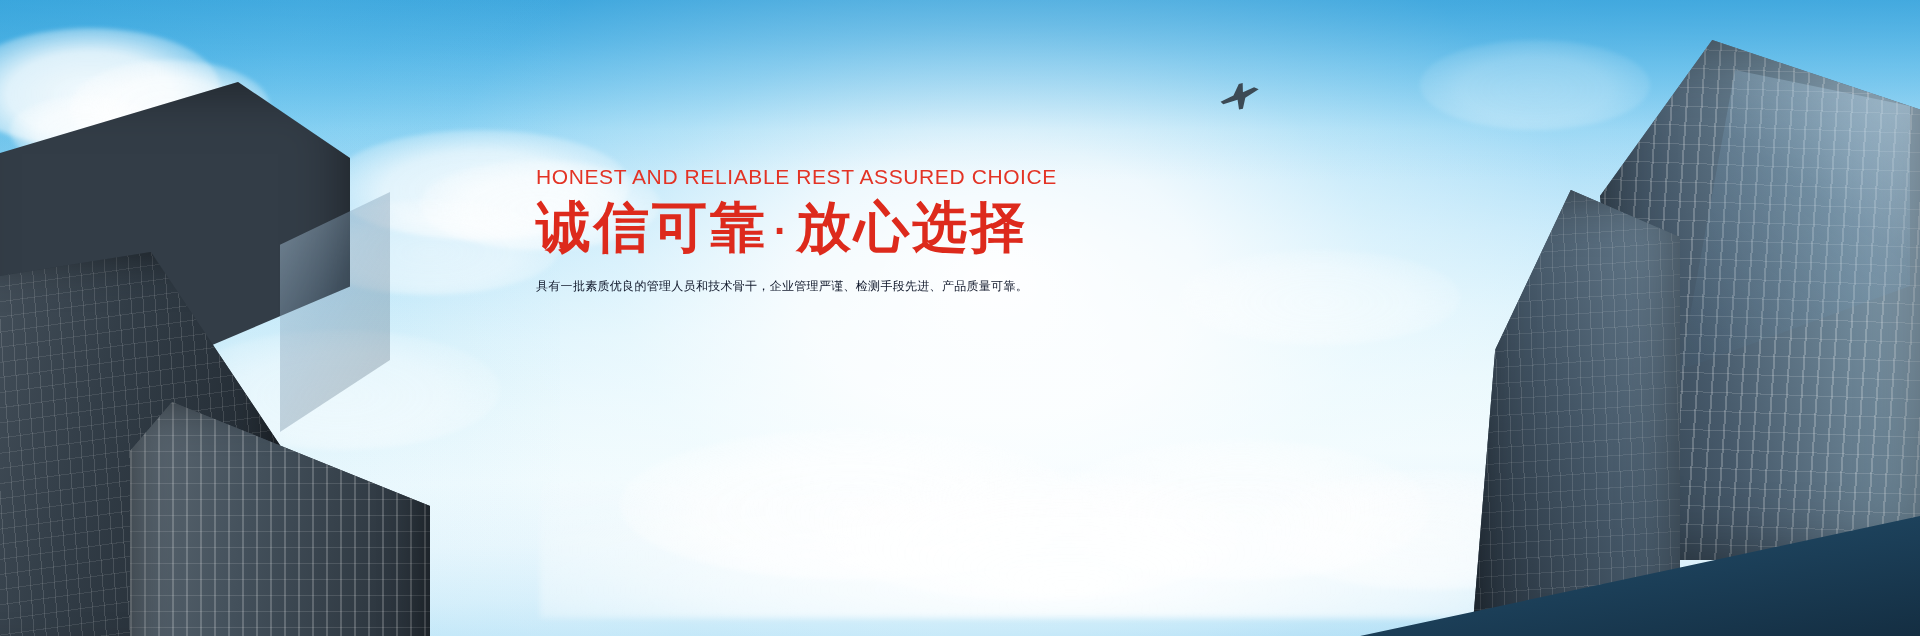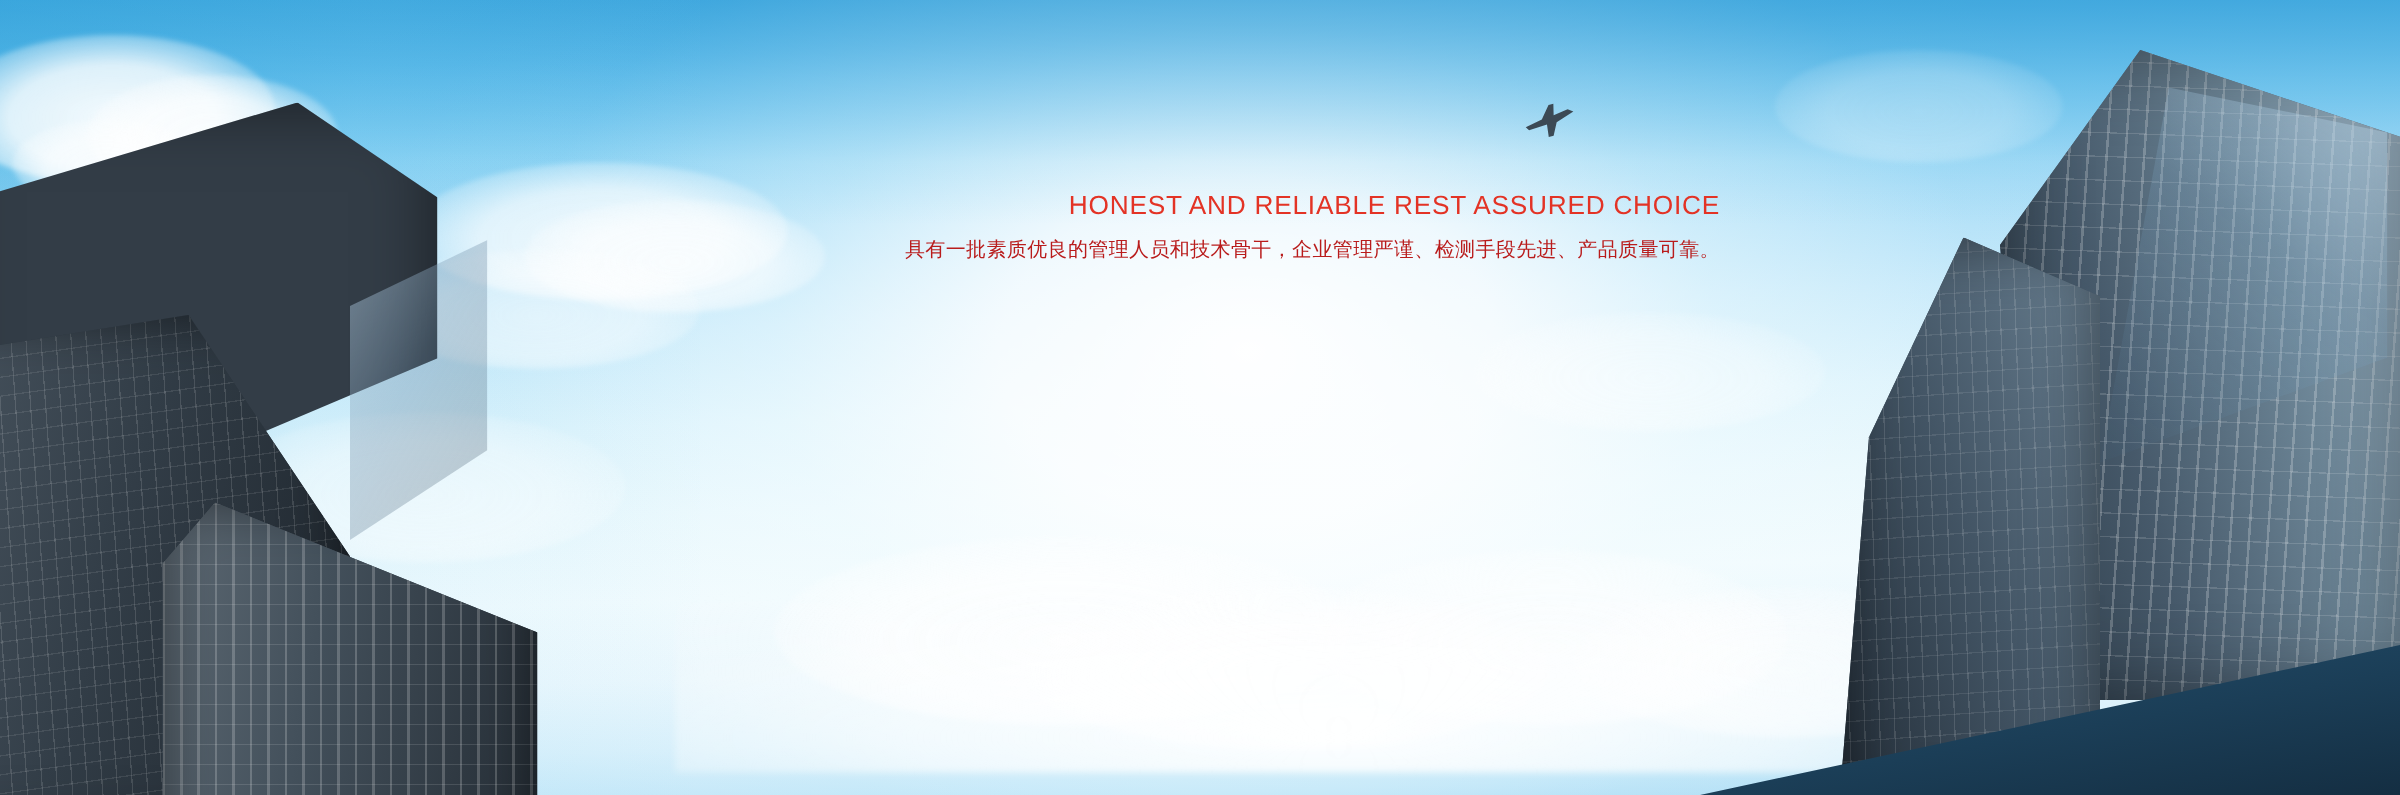--- a/index.html
+++ b/index.html
@@ -263,24 +263,23 @@
     right: 0; bottom: 0;
     width: 560px; height: 120px;
     background: linear-gradient(170deg, #24506e 0%, #1b3e57 55%, #142e42 100%);
     clip-path: polygon(100% 0%, 100% 100%, 0% 100%, 58% 42%);
   }
 
   
   .copy {
     position: absolute;
     left: 536px;
-    top: 152px;
+    top: 164px;
     width: 840px;
     z-index: 20;
-    text-align: right;
   }
   .eyebrow {
     font-size: 21px;
     line-height: 1.2;
     letter-spacing: 0.6px;
     font-weight: 400;
     color: #e33325;
     white-space: nowrap;
     margin: 0 0 8px 0;
   }
@@ -293,23 +292,23 @@
     white-space: nowrap;
     margin: 0 0 16px 0;
   }
   .headline .dot {
     font-size: 40px;
     vertical-align: middle;
     padding: 0 6px;
   }
   .desc {
     margin: 0;
-    font-size: 16px;
+    font-size: 12px;
     line-height: 1.95;
-    color: #b91c1c;
+    color: #0f172a;
     letter-spacing: 0.3px;
     white-space: nowrap;
   }
   .desc div { margin: 0; }
 </style>
 </head>
 <body>
 
 <div class="banner">
 
@@ -349,19 +348,22 @@
     <div class="rt-face-a"></div>
     <div class="rt-face-b"></div>
     <div class="rt-glass"></div>
   </div>
 
   <div class="ground-wedge"></div>
 
   <div class="copy">
     <div class="eyebrow">HONEST AND RELIABLE  REST ASSURED CHOICE</div>
 
+    <div class="headline">
+      <span>诚信可靠</span><span class="dot">·</span><span>放心选择</span>
+    </div>
 
     <div class="desc">
       <div>具有一批素质优良的管理人员和技术骨干，企业管理严谨、检测手段先进、产品质量可靠。</div>
     </div>
   </div>
 
 </div>
 
 </body></html>

